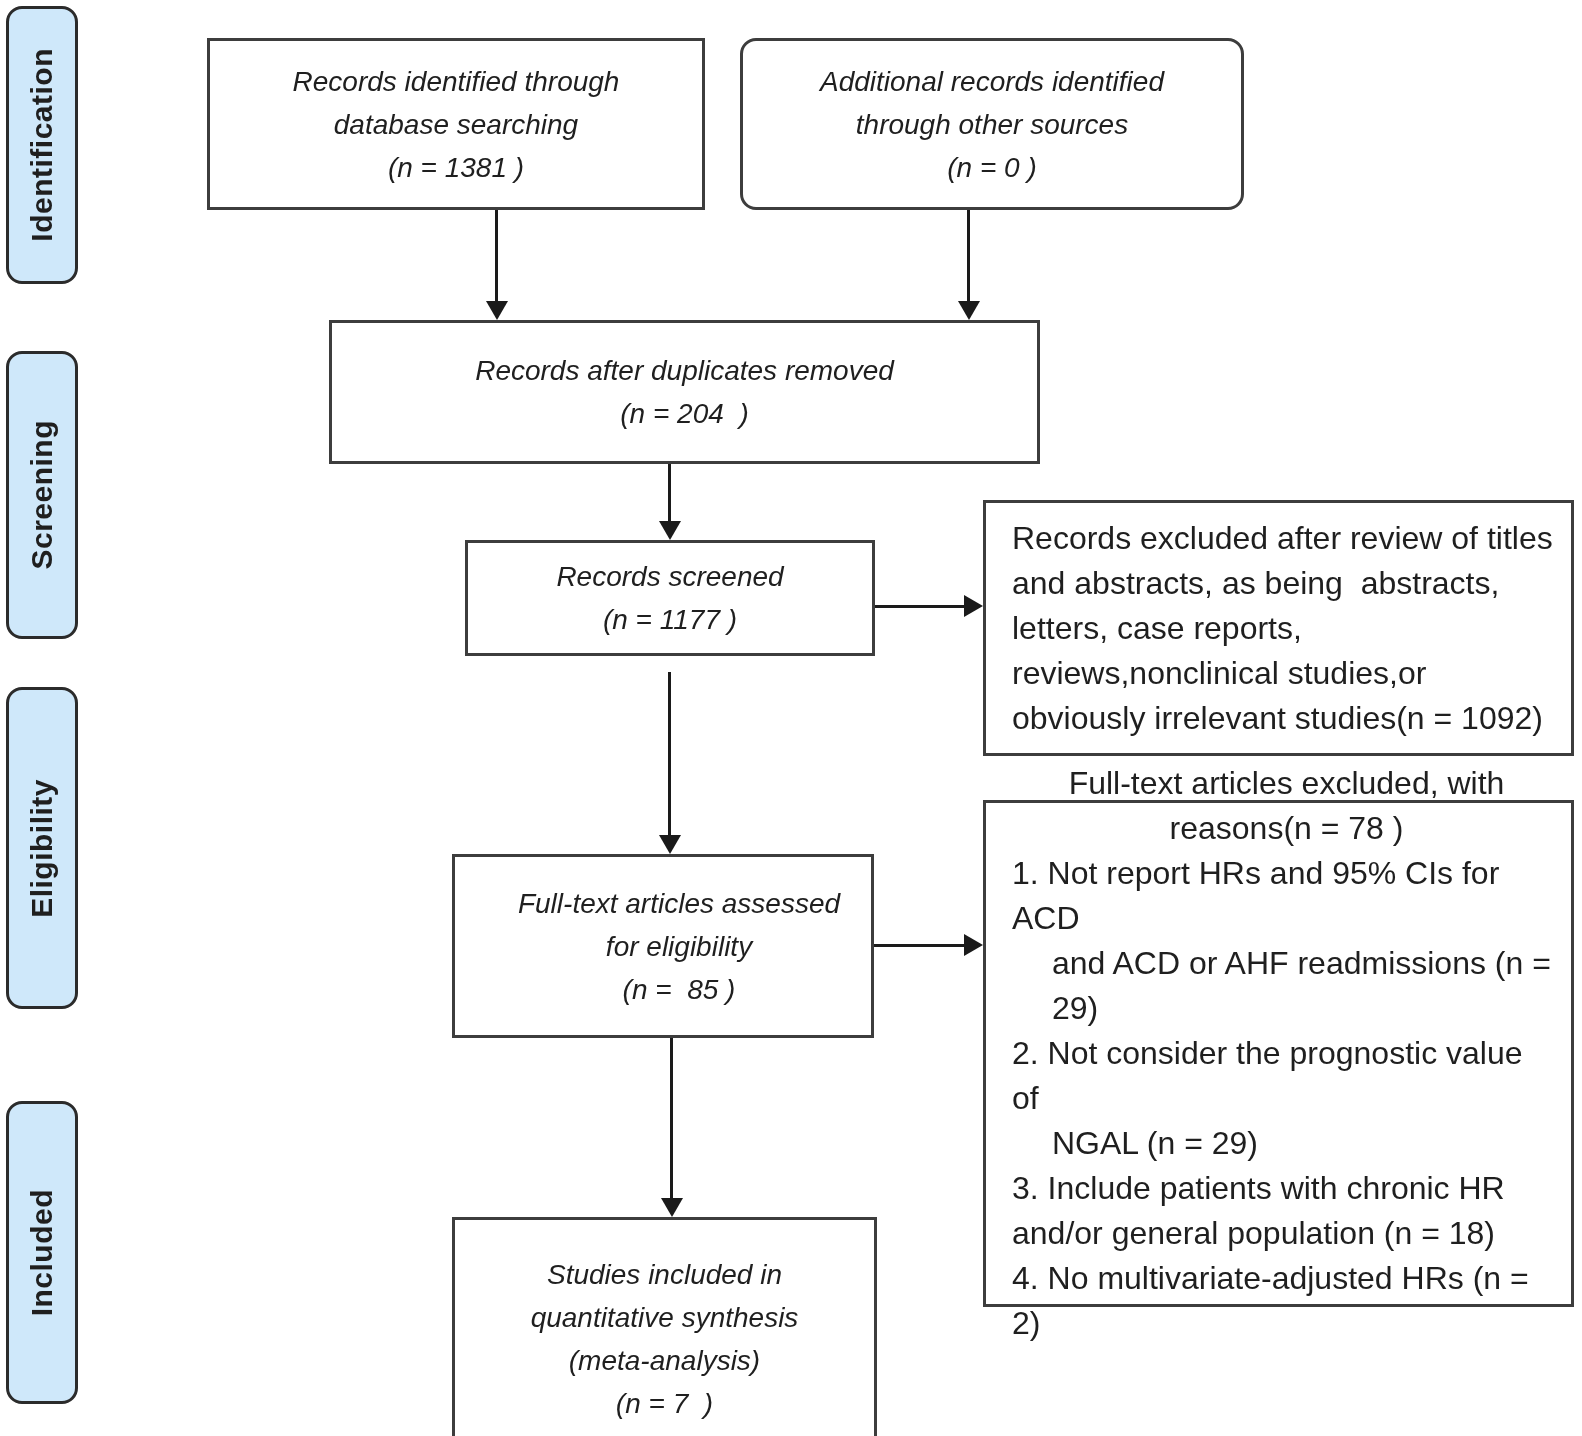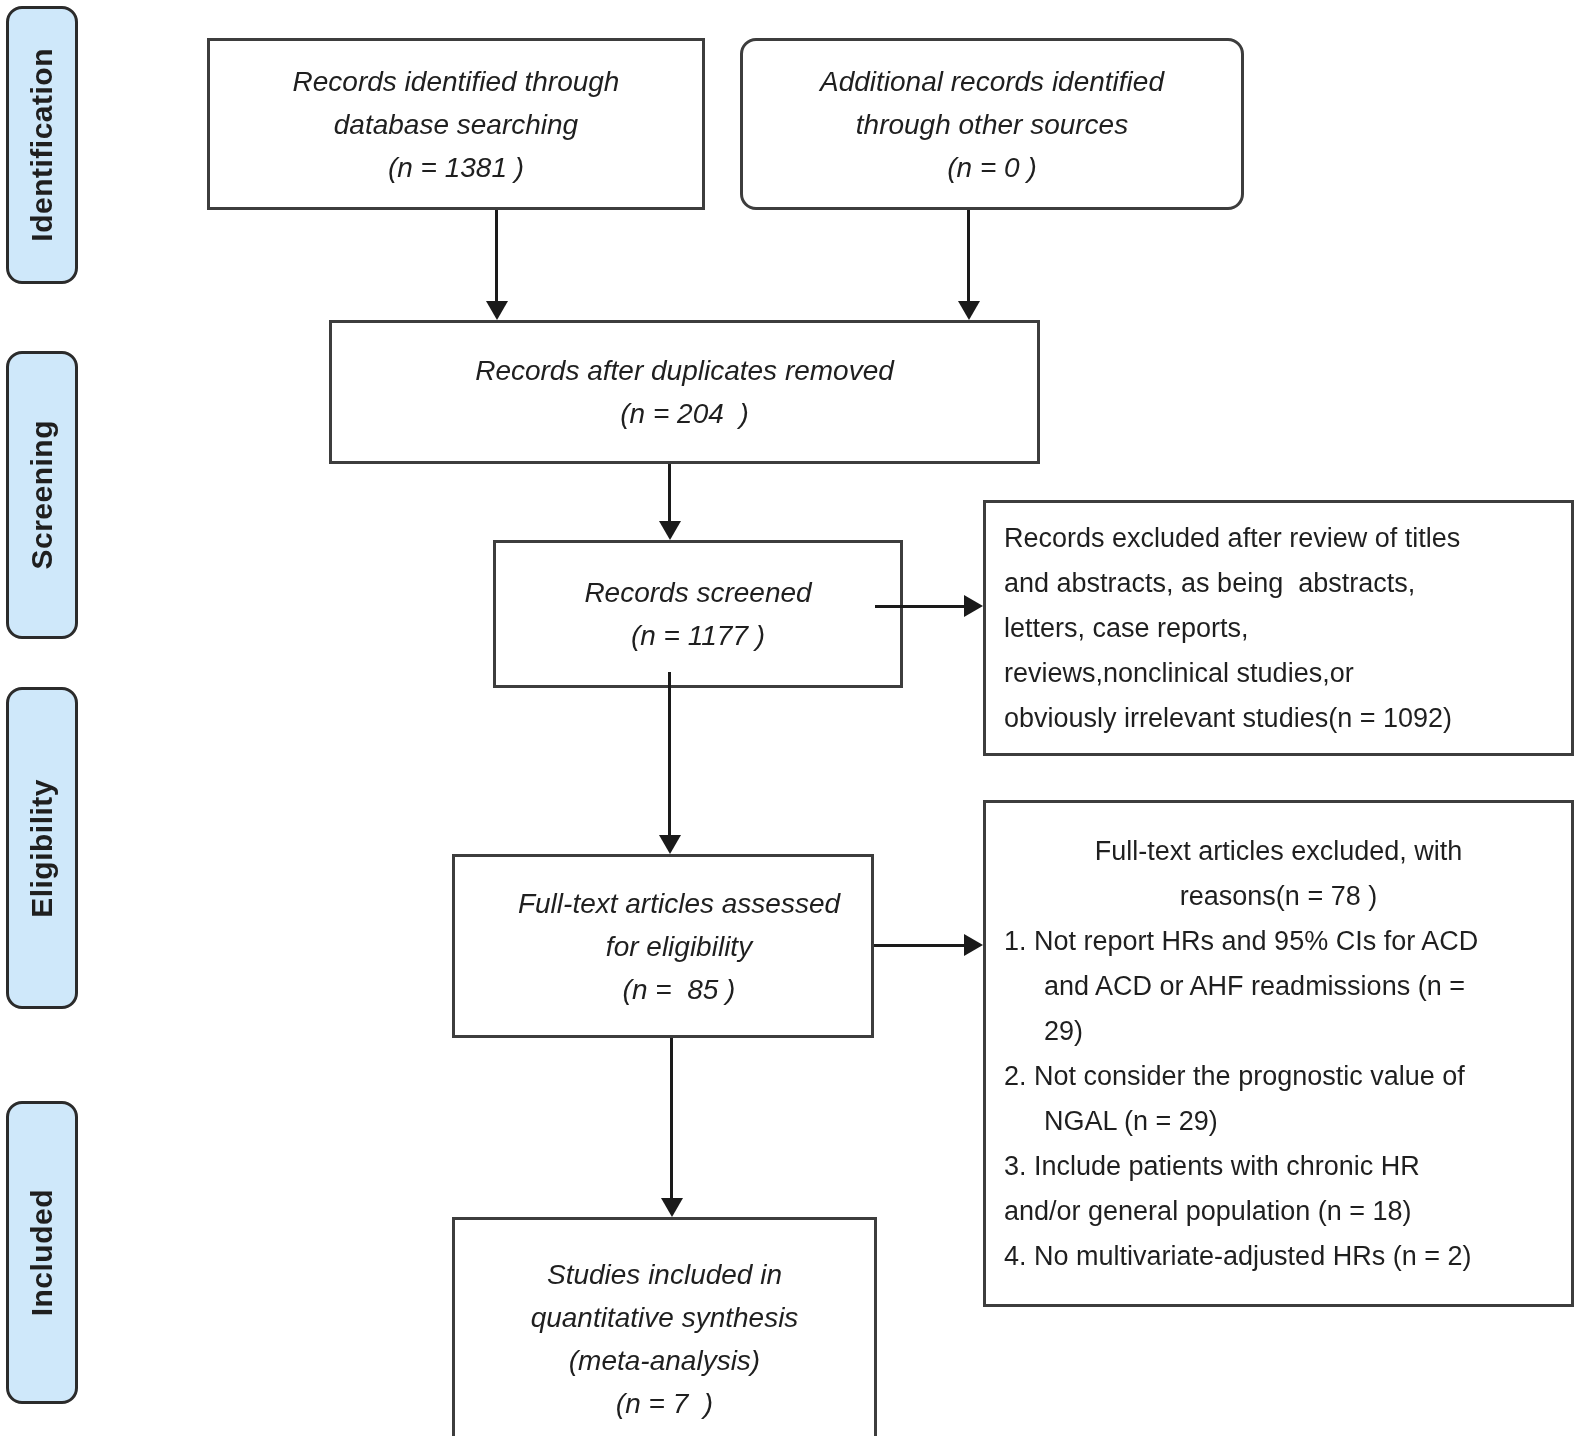--- a/index.html
+++ b/index.html
@@ -40,21 +40,21 @@
     background: #ffffff;
     border: 3px solid var(--box-border, #3d3d3d);
     display: flex;
     flex-direction: column;
     justify-content: center;
   }
   .box.center { align-items: center; text-align: center; font-style: italic; }
   .box.leftalign { align-items: flex-start; text-align: left; }
   .ln { white-space: pre-wrap; font-size: 28px; line-height: 43px; }
   .rbox { padding: 6px 18px; }
-  .rbox .ln { font-size: 27px; line-height: 45px; }
+  .rbox .ln { font-size: 32px; line-height: 45px; margin-left: 8px; }
   .tl { width: 100%; text-align: center; }
   .ind { padding-left: 40px; }
   
   .vline { position: absolute; width: 3px; background: var(--arrow, #1a1a1a); }
   .hline { position: absolute; height: 3px; background: var(--arrow, #1a1a1a); }
   .head-down {
     position: absolute; width: 0; height: 0;
     border-left: 11px solid transparent;
     border-right: 11px solid transparent;
     border-top: 19px solid var(--arrow, #1a1a1a);
@@ -102,21 +102,21 @@
   <div class="head-down" style="left:958px; top:301px;"></div>
 
   <div class="box center" style="left:329px; top:320px; width:711px; height:144px;">
     <div class="ln">Records after duplicates removed</div>
     <div class="ln">(n = 204  )</div>
   </div>
 
   <div class="vline" style="left:668px; top:464px; height:57px;"></div>
   <div class="head-down" style="left:659px; top:521px;"></div>
 
-  <div class="box center" style="left:465px; top:540px; width:410px; height:148px;margin-left:28px;">
+  <div class="box center" style="left:465px; top:540px; width:410px; height:116px;">
     <div class="ln">Records screened</div>
     <div class="ln">(n = 1177 )</div>
   </div>
 
   <div class="hline" style="left:875px; top:605px; width:89px;"></div>
   <div class="head-right" style="left:964px; top:595px;"></div>
 
   <div class="box leftalign rbox" style="left:983px; top:500px; width:591px; height:256px;">
     <div class="ln">Records excluded after review of titles</div>
     <div class="ln">and abstracts, as being  abstracts,</div>

